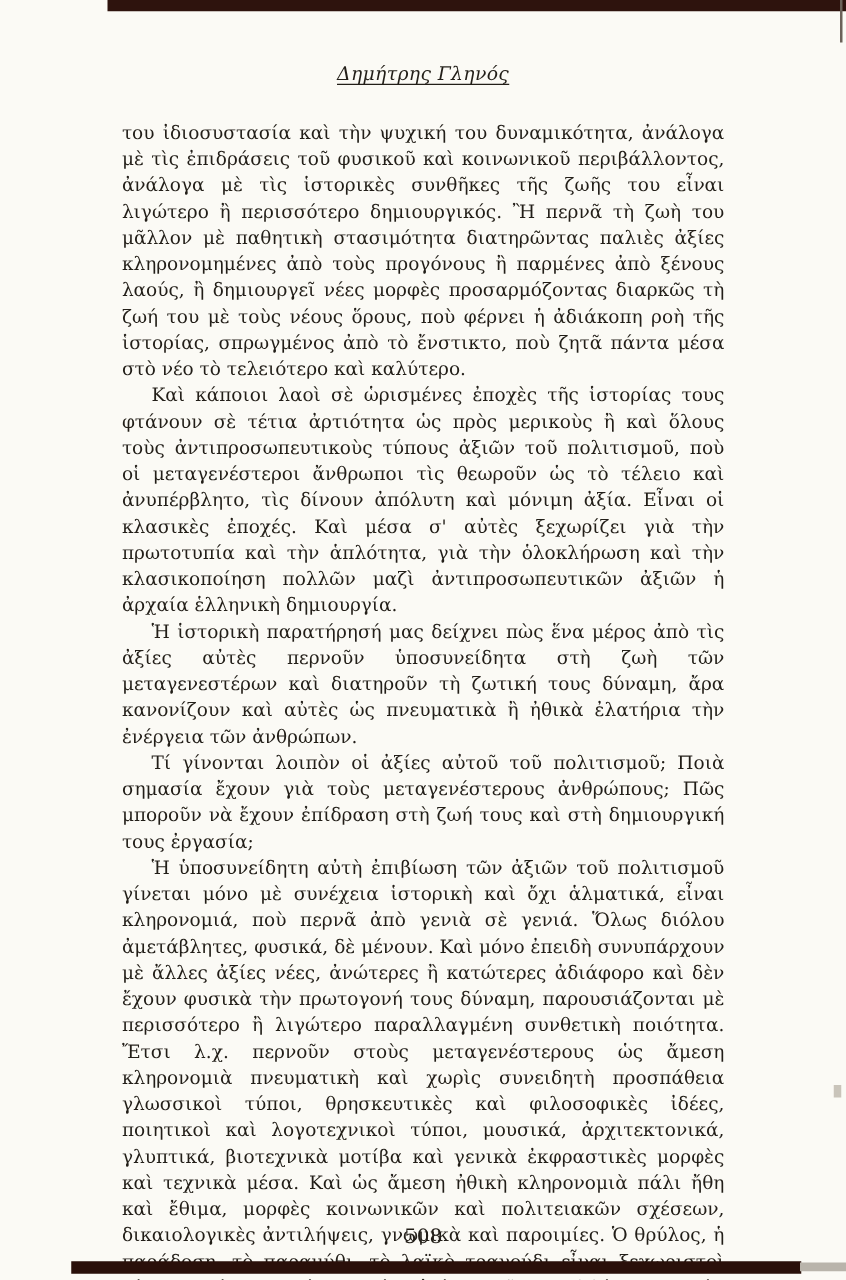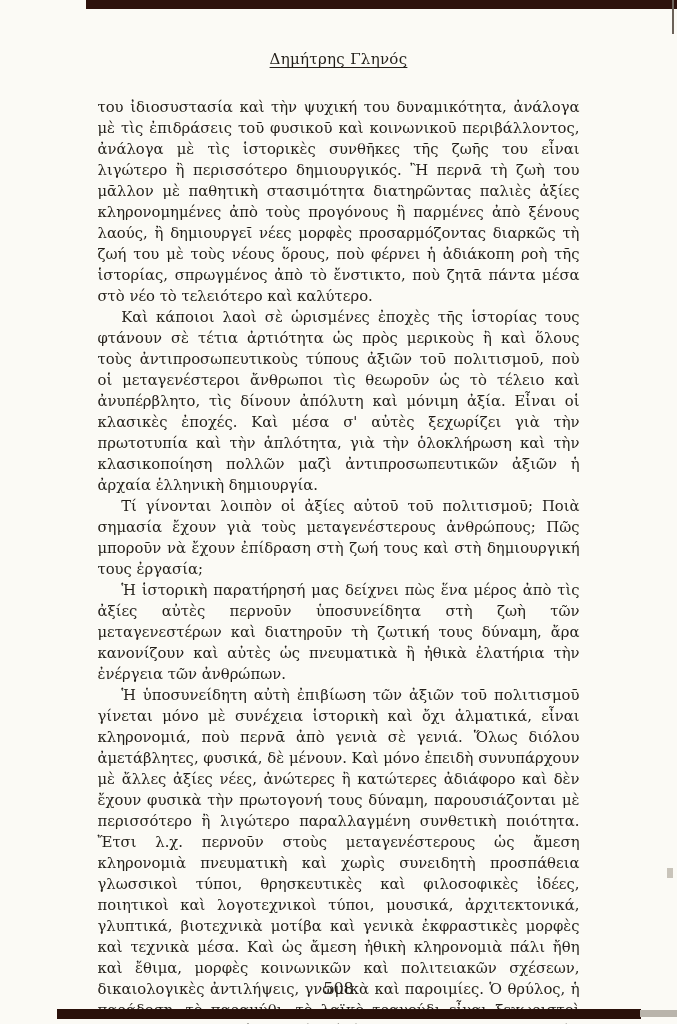--- a/index.html
+++ b/index.html
@@ -63,20 +63,21 @@
   
   .running-header {
     padding-top: 50px;
     text-align: center;
     font-size: 15px;
     letter-spacing: 0.3px;
   }
   .running-header span {
     text-decoration: underline;
     text-underline-offset: 3px;
+    font-style: italic;
   }
   
   .text-block {
     width: 482px;
     margin: 24px auto 0 auto;
     font-size: 14.8px;
     line-height: 21px;
     text-align: justify;
   }
   .text-block p {
@@ -105,22 +106,22 @@
   <div class="scan-bar-top"></div>
   <div class="scan-corner-line"></div>
 
   <div class="running-header">
     <span>Δημήτρης Γληνός</span>
   </div>
 
   <div class="text-block">
     <p class="no-indent">του ἰδιοσυστασία καὶ τὴν ψυχική του δυναμικότητα, ἀνάλογα μὲ τὶς ἐπιδράσεις τοῦ φυσικοῦ καὶ κοινωνικοῦ περιβάλλοντος, ἀνάλογα μὲ τὶς ἱστορικὲς συνθῆκες τῆς ζωῆς του εἶναι λιγώτερο ἢ περισσότερο δημιουργικός. Ἢ περνᾶ τὴ ζωὴ του μᾶλλον μὲ παθητικὴ στασιμότητα διατηρῶντας παλιὲς ἀξίες κληρονομημένες ἀπὸ τοὺς προγόνους ἢ παρμένες ἀπὸ ξένους λαούς, ἢ δημιουργεῖ νέες μορφὲς προσαρμόζοντας διαρκῶς τὴ ζωή του μὲ τοὺς νέους ὅρους, ποὺ φέρνει ἡ ἀδιάκοπη ροὴ τῆς ἱστορίας, σπρωγμένος ἀπὸ τὸ ἔνστικτο, ποὺ ζητᾶ πάντα μέσα στὸ νέο τὸ τελειότερο καὶ καλύτερο.</p>
     <p>Καὶ κάποιοι λαοὶ σὲ ὡρισμένες ἐποχὲς τῆς ἱστορίας τους φτάνουν σὲ τέτια ἀρτιότητα ὡς πρὸς μερικοὺς ἢ καὶ ὅλους τοὺς ἀντιπροσωπευτικοὺς τύπους ἀξιῶν τοῦ πολιτισμοῦ, ποὺ οἱ μεταγενέστεροι ἄνθρωποι τὶς θεωροῦν ὡς τὸ τέλειο καὶ ἀνυπέρβλητο, τὶς δίνουν ἀπόλυτη καὶ μόνιμη ἀξία. Εἶναι οἱ κλασικὲς ἐποχές. Καὶ μέσα σ' αὐτὲς ξεχωρίζει γιὰ τὴν πρωτοτυπία καὶ τὴν ἁπλότητα, γιὰ τὴν ὁλοκλήρωση καὶ τὴν κλασικοποίηση πολλῶν μαζὶ ἀντιπροσωπευτικῶν ἀξιῶν ἡ ἀρχαία ἑλληνικὴ δημιουργία.</p>
+    <p>Ἡ ἱστορικὴ παρατήρησή μας δείχνει πὼς ἕνα μέρος ἀπὸ τὶς ἀξίες αὐτὲς περνοῦν ὑποσυνείδητα στὴ ζωὴ τῶν μεταγενεστέρων καὶ διατηροῦν τὴ ζωτική τους δύναμη, ἄρα κανονίζουν καὶ αὐτὲς ὡς πνευματικὰ ἢ ἠθικὰ ἐλατήρια τὴν ἐνέργεια τῶν ἀνθρώπων.</p>
     <p>Τί γίνονται λοιπὸν οἱ ἀξίες αὐτοῦ τοῦ πολιτισμοῦ; Ποιὰ σημασία ἔχουν γιὰ τοὺς μεταγενέστερους ἀνθρώπους; Πῶς μποροῦν νὰ ἔχουν ἐπίδραση στὴ ζωή τους καὶ στὴ δημιουργική τους ἐργασία;</p>
-    <p>Ἡ ἱστορικὴ παρατήρησή μας δείχνει πὼς ἕνα μέρος ἀπὸ τὶς ἀξίες αὐτὲς περνοῦν ὑποσυνείδητα στὴ ζωὴ τῶν μεταγενεστέρων καὶ διατηροῦν τὴ ζωτική τους δύναμη, ἄρα κανονίζουν καὶ αὐτὲς ὡς πνευματικὰ ἢ ἠθικὰ ἐλατήρια τὴν ἐνέργεια τῶν ἀνθρώπων.</p>
     <p>Ἡ ὑποσυνείδητη αὐτὴ ἐπιβίωση τῶν ἀξιῶν τοῦ πολιτισμοῦ γίνεται μόνο μὲ συνέχεια ἱστορικὴ καὶ ὄχι ἁλματικά, εἶναι κληρονομιά, ποὺ περνᾶ ἀπὸ γενιὰ σὲ γενιά. Ὅλως διόλου ἀμετάβλητες, φυσικά, δὲ μένουν. Καὶ μόνο ἐπειδὴ συνυπάρχουν μὲ ἄλλες ἀξίες νέες, ἀνώτερες ἢ κατώτερες ἀδιάφορο καὶ δὲν ἔχουν φυσικὰ τὴν πρωτογονή τους δύναμη, παρουσιάζονται μὲ περισσότερο ἢ λιγώτερο παραλλαγμένη συνθετικὴ ποιότητα. Ἔτσι λ.χ. περνοῦν στοὺς μεταγενέστερους ὡς ἄμεση κληρονομιὰ πνευματικὴ καὶ χωρὶς συνειδητὴ προσπάθεια γλωσσικοὶ τύποι, θρησκευτικὲς καὶ φιλοσοφικὲς ἰδέες, ποιητικοὶ καὶ λογοτεχνικοὶ τύποι, μουσικά, ἀρχιτεκτονικά, γλυπτικά, βιοτεχνικὰ μοτίβα καὶ γενικὰ ἐκφραστικὲς μορφὲς καὶ τεχνικὰ μέσα. Καὶ ὡς ἄμεση ἠθικὴ κληρονομιὰ πάλι ἤθη καὶ ἔθιμα, μορφὲς κοινωνικῶν καὶ πολιτειακῶν σχέσεων, δικαιολογικὲς ἀντιλήψεις, γνωμικὰ καὶ παροιμίες. Ὁ θρύλος, ἡ παράδοση, τὸ παραμύθι, τὸ λαϊκὸ τραγούδι εἶναι ξεχωριστοὶ τύποι, ποὺ μεταφέρουν τὶς ἀξίες τοῦ παρελθόντος χωρὶς συνειδητὴ προσπάθεια. Αὐτὲς οἱ ἄμεσα κληρονομημένες ἀξίες ἀποτελοῦν τὸ συντηρητικὸ θεμέλιο</p>
   </div>
 
   <div class="page-number">508</div>
 
   <div class="scan-bar-bottom"></div>
   <div class="scan-bottom-gray"></div>
   <div class="scan-side-mark"></div>
 
 </div>

